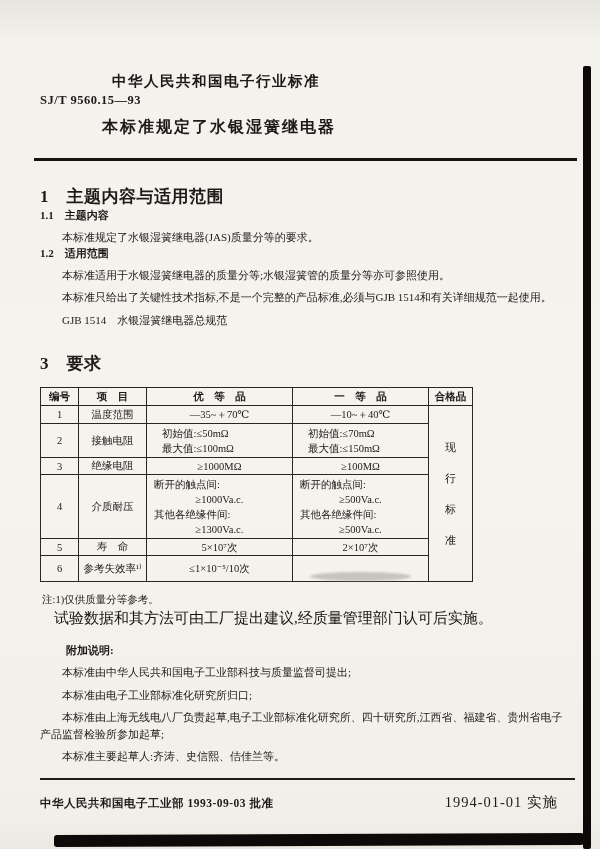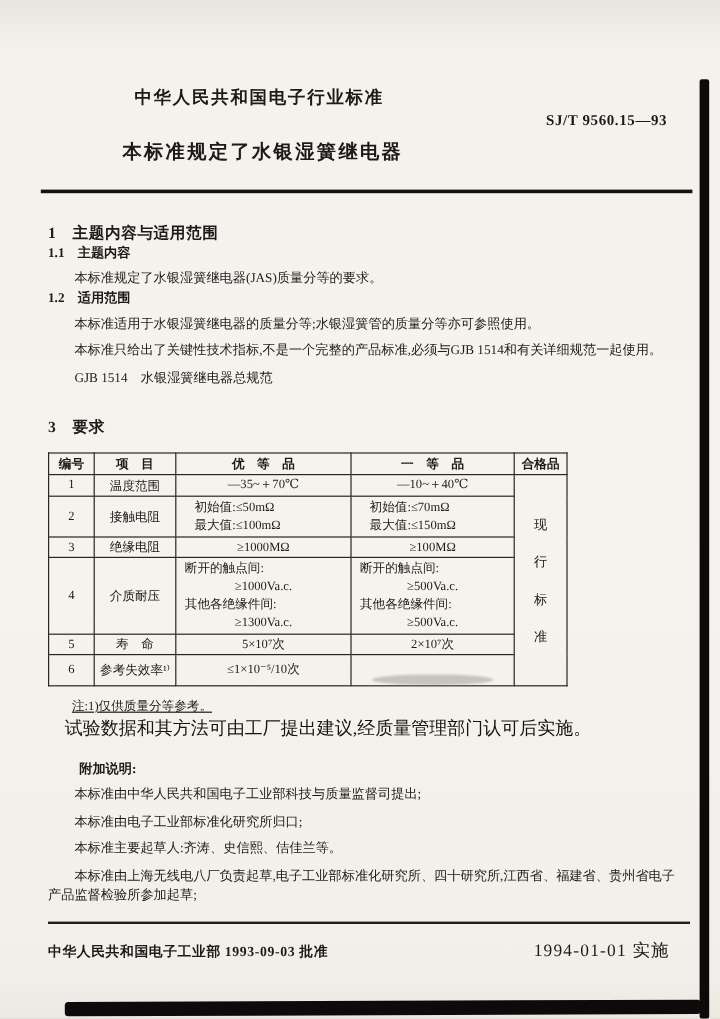--- a/index.html
+++ b/index.html
@@ -8,45 +8,45 @@
     position:relative; width:600px; height:849px;
     background:linear-gradient(180deg,#e7e5df 0%, #f3f2ed 5%, #f4f3ee 58%, #f1efe9 96%, #eae8e1 100%);
     font-family:"Liberation Serif","DejaVu Serif",serif;
     color:#1d1b18;
     padding-left:31px;
   }
   .content { position:absolute; left:40px; top:0; width:532px; }
 
   
   .org { margin-top:72px; margin-left:72px; font-size:14.5px; font-weight:bold; letter-spacing:1.5px; }
-  .docnum { text-align:right; margin-top:2px; margin-right:16px; font-size:12.5px; font-weight:bold; letter-spacing:.5px; }
+  .docnum { margin-top:2px; margin-right:16px; font-size:12.5px; font-weight:bold; letter-spacing:.5px; }
   .title { margin-top:9px; margin-left:62px; font-size:16px; font-weight:bold; letter-spacing:2px; }
   .hrule { margin-top:20px; margin-left:-6px; width:543px; height:3px; background:#16140f; }
 
   
-  .h1 { margin-top:24px; font-size:13px; font-weight:bold; letter-spacing:.5px; }
+  .h1 { margin-top:24px; font-size:17px; font-weight:bold; letter-spacing:.5px; }
   .h2 { margin-top:0;  font-size:11px;  font-weight:bold; }
   .para { margin-top:6px; font-size:11px; line-height:16.5px; text-indent:2em; }
 
   
   table.req { border-collapse:collapse; margin-top:12px; width:432px; font-size:10.5px; table-layout:fixed; }
   .req th, .req td { border:1px solid #2a2722; padding:0 1px; vertical-align:middle; }
   .req th { font-weight:bold; text-align:center; white-space:pre; }
   .req td { text-align:center; }
   tr.hr { height:18px; } tr.r1 { height:18px; } tr.r2 { height:34px; }
   tr.r3 { height:17px; } tr.r4 { height:64px; } tr.r5 { height:17px; } tr.r6 { height:19px; }
   .cl { line-height:15px; min-height:14px; }
   .cl.lbl { text-align:left; padding-left:6px; }
   .cl.ind { text-align:left; padding-left:14px; }
   .itemcell { white-space:pre; }
   .vert { display:flex; flex-direction:column; align-items:center; justify-content:center; gap:16px; font-size:11px; height:100%; }
   .smudge { width:76%; height:9px; margin:2px auto 0; border-radius:50%; background:#a59f95; opacity:.55; filter:blur(1px); }
 
   
-  .note { margin-top:10px; margin-left:20px; font-size:10.5px; line-height:15px;text-decoration:underline; }
+  .note { margin-top:10px; margin-left:2px; font-size:10.5px; line-height:15px; }
   .note2 { margin-top:4px; margin-left:14px; font-size:15px; line-height:15px; color:#15130f; }
   .appendix-h { margin-top:17px; margin-left:26px; font-size:11px; font-weight:bold; }
 
   
   .footer-rule { margin-top:13px; width:535px; height:2px; background:#201d18; }
   .footer-row { display:flex; justify-content:space-between; align-items:baseline; margin-top:13px; padding-right:14px; }
   .approval { font-size:11.5px; font-weight:bold; letter-spacing:.5px; }
   .impl { font-size:14.5px; letter-spacing:1px; }
 
   
@@ -171,22 +171,22 @@
       </tr>
     </tbody>
       </table>
 
     <div class="note">注:1)仅供质量分等参考。</div>
     <div class="note2">试验数据和其方法可由工厂提出建议,经质量管理部门认可后实施。</div>
 
     <div class="appendix-h">附加说明:</div>
     <div class="para">本标准由中华人民共和国电子工业部科技与质量监督司提出;</div>
     <div class="para">本标准由电子工业部标准化研究所归口;</div>
+    <div class="para">本标准由上海无线电八厂负责起草,电子工业部标准化研究所、四十研究所,江西省、福建省、贵州省电子产品监督检验所参加起草;</div>
     <div class="para">本标准主要起草人:齐涛、史信熙、佶佳兰等。</div>
-    <div class="para">本标准由上海无线电八厂负责起草,电子工业部标准化研究所、四十研究所,江西省、福建省、贵州省电子产品监督检验所参加起草;</div>
 
     <div class="footer-rule"></div>
     <div class="footer-row">
       <span class="approval">中华人民共和国电子工业部 1993-09-03 批准</span>
       <span class="impl">1994-01-01 实施</span>
     </div>
 
   </div>
 
   <div class="scan-right"></div>

